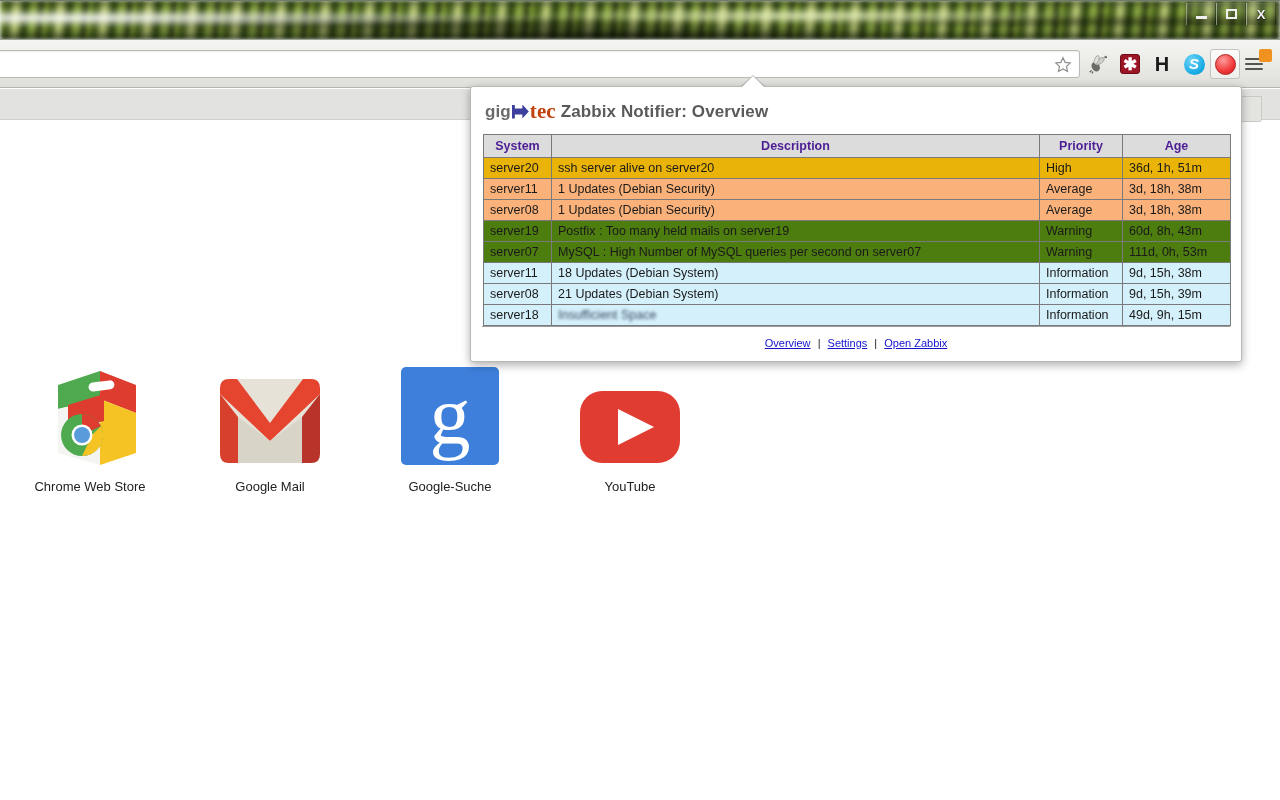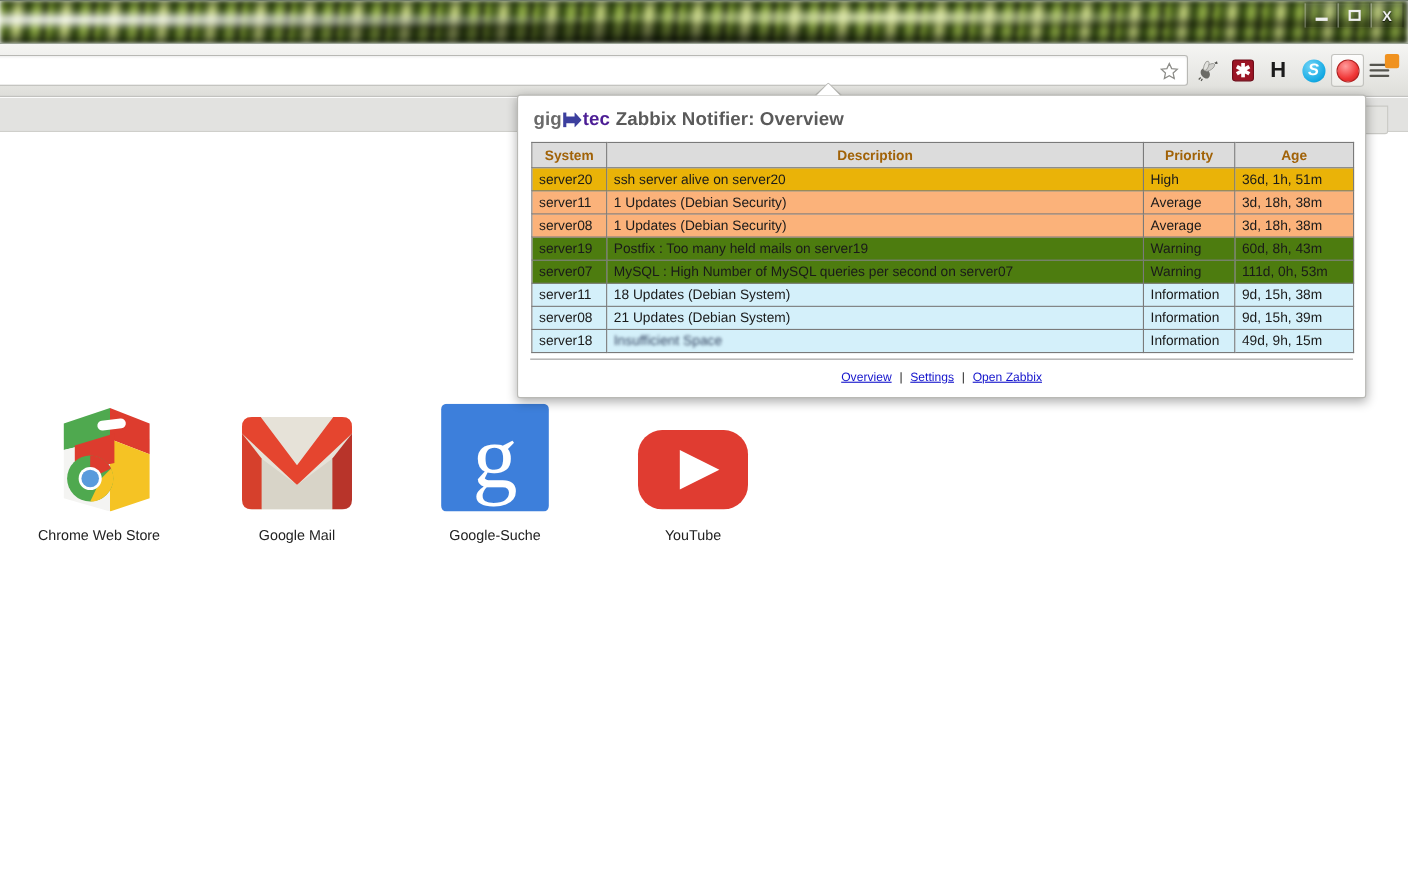--- a/index.html
+++ b/index.html
@@ -155,30 +155,30 @@
   .popup-title {
     padding: 12px 0 10px 14px; font-size: 17px; font-weight: bold;
     color: #4a4a4a; letter-spacing: .1px; display: flex; align-items: center;
   }
   .logo-gig { color: #6a6a6a; font-weight: bold; font-size: 17px; }
   .logo-arrow {
     display: inline-block; width: 17px; height: 14px; margin: 0 1px;
     background: #3c3f9e;
     clip-path: polygon(0 0, 0 100%, 18% 100%, 18% 72%, 62% 72%, 62% 100%, 100% 50%, 62% 0, 62% 28%, 18% 28%, 18% 0);
   }
-  .logo-tec { color: #4c1d95; font-weight: bold; font-size: 17px; }
+  .logo-tec { color: #c2410c; font-weight: bold; font-size: 21px; font-family: Liberation Serif, serif; }
   .popup-headline { color: #5a5a5a; margin-left: 5px; text-align: right; }
 
   table.alerts {
     width: 748px; margin: 0 12px; border-collapse: collapse;
     font-size: 12.5px; color: #1a1a1a;
   }
   table.alerts th {
     background: #dcdcdc; border: 1px solid #7a7a7a;
-    font-size: 12.5px; font-weight: bold; padding: 4px 6px; color: #a16207;
+    font-size: 12.5px; font-weight: bold; padding: 4px 6px; color: #4c1d95;
   }
   table.alerts td {
     border: 1px solid #7a7a7a; padding: 3px 6px; white-space: nowrap;
   }
   .col-sys  { width: 68px; }
   .col-desc { }
   .col-prio { width: 83px; }
   .col-age  { width: 108px; }
 
   tr.sev-high td      { background: #eab308; }

